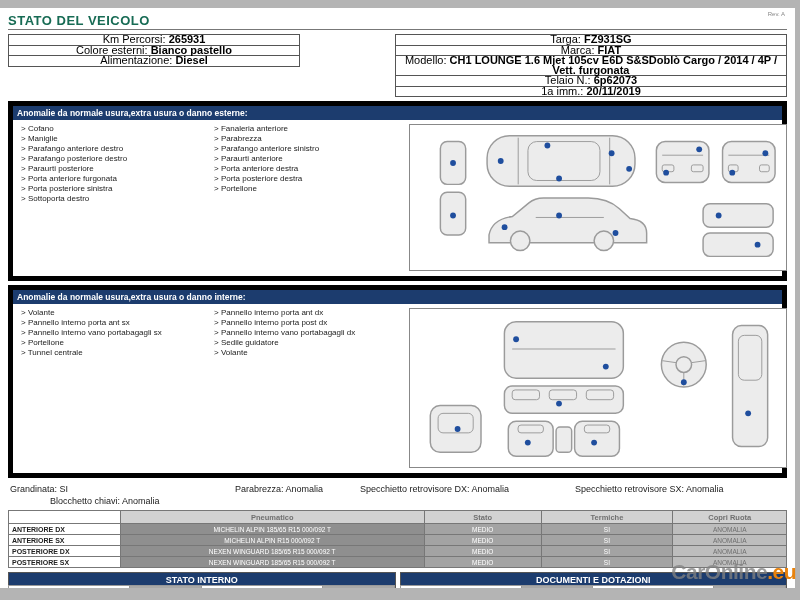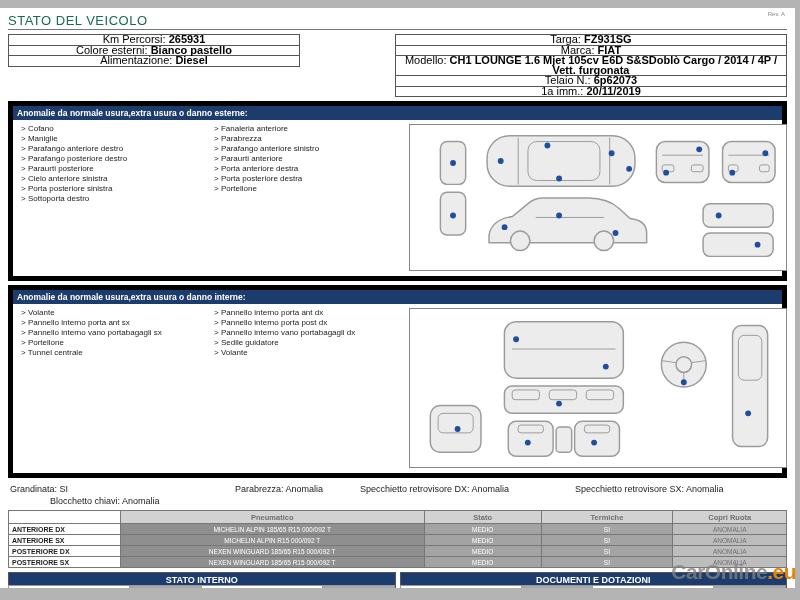--- a/index.html
+++ b/index.html
@@ -1,20 +1,20 @@
 <!DOCTYPE html>
 <html style="--navy: #1c3c6e; --green: #176b54; --dot: #1f4e9e; --orange: #e8820c;"><head>
 <meta charset="utf-8">
 <style>
   * { margin:0; padding:0; box-sizing:border-box; }
   html,body { width:800px; height:600px; }
   body { font-family:"Liberation Sans", sans-serif; background:#b4b4b4; position:relative; overflow:hidden; }
   .doc { position:absolute; top:8px; left:0; right:5px; bottom:12px; background:#fff; padding:3px 8px; overflow:hidden; }
   .doc-head { position:relative; height:17px; }
-  .doc-title { font-size:13px; font-weight:normal; letter-spacing:.5px; color:var(--green,#176b54); }
+  .doc-title { font-size:13px; font-weight:bold; letter-spacing:.5px; color:var(--green,#176b54); }
   .rev { position:absolute; right:2px; top:0; font-size:6px; color:#888; }
   .rule { border-top:1px solid #777; margin:1px 0 4px; }
   
   .info-wrap { display:flex; align-items:flex-start; }
   .info-table { }
   .info-left { width:292px; }
   .info-right { width:392px; margin-left:auto; }
   .info-row { border:1px solid #555; margin-top:-1px; padding:0 3px; font-size:11px; line-height:9.5px; background:#fff;text-align:center; }
   .info-row:first-child { margin-top:0; }
   .info-row b { font-weight:bold; }
@@ -85,21 +85,21 @@
   <div class="section">
     <div class="sec-header">Anomalie da normale usura,extra usura o danno esterne:</div>
     <div class="sec-body">
       <div class="lists">
         <ul class="alist">
           <li>Cofano</li>
           <li>Maniglie</li>
           <li>Parafango anteriore destro</li>
           <li>Parafango posteriore destro</li>
           <li>Paraurti posteriore</li>
-          <li>Cielo anteriore sinistra</li>
+          <li>Porta anteriore furgonata</li>
           <li>Porta posteriore sinistra</li>
           <li>Sottoporta destro</li>
         </ul>
         <ul class="alist">
           <li>Fanaleria anteriore</li>
           <li>Parabrezza</li>
           <li>Parafango anteriore sinistro</li>
           <li>Paraurti anteriore</li>
           <li>Porta anteriore destra</li>
           <li>Porta posteriore destra</li>

